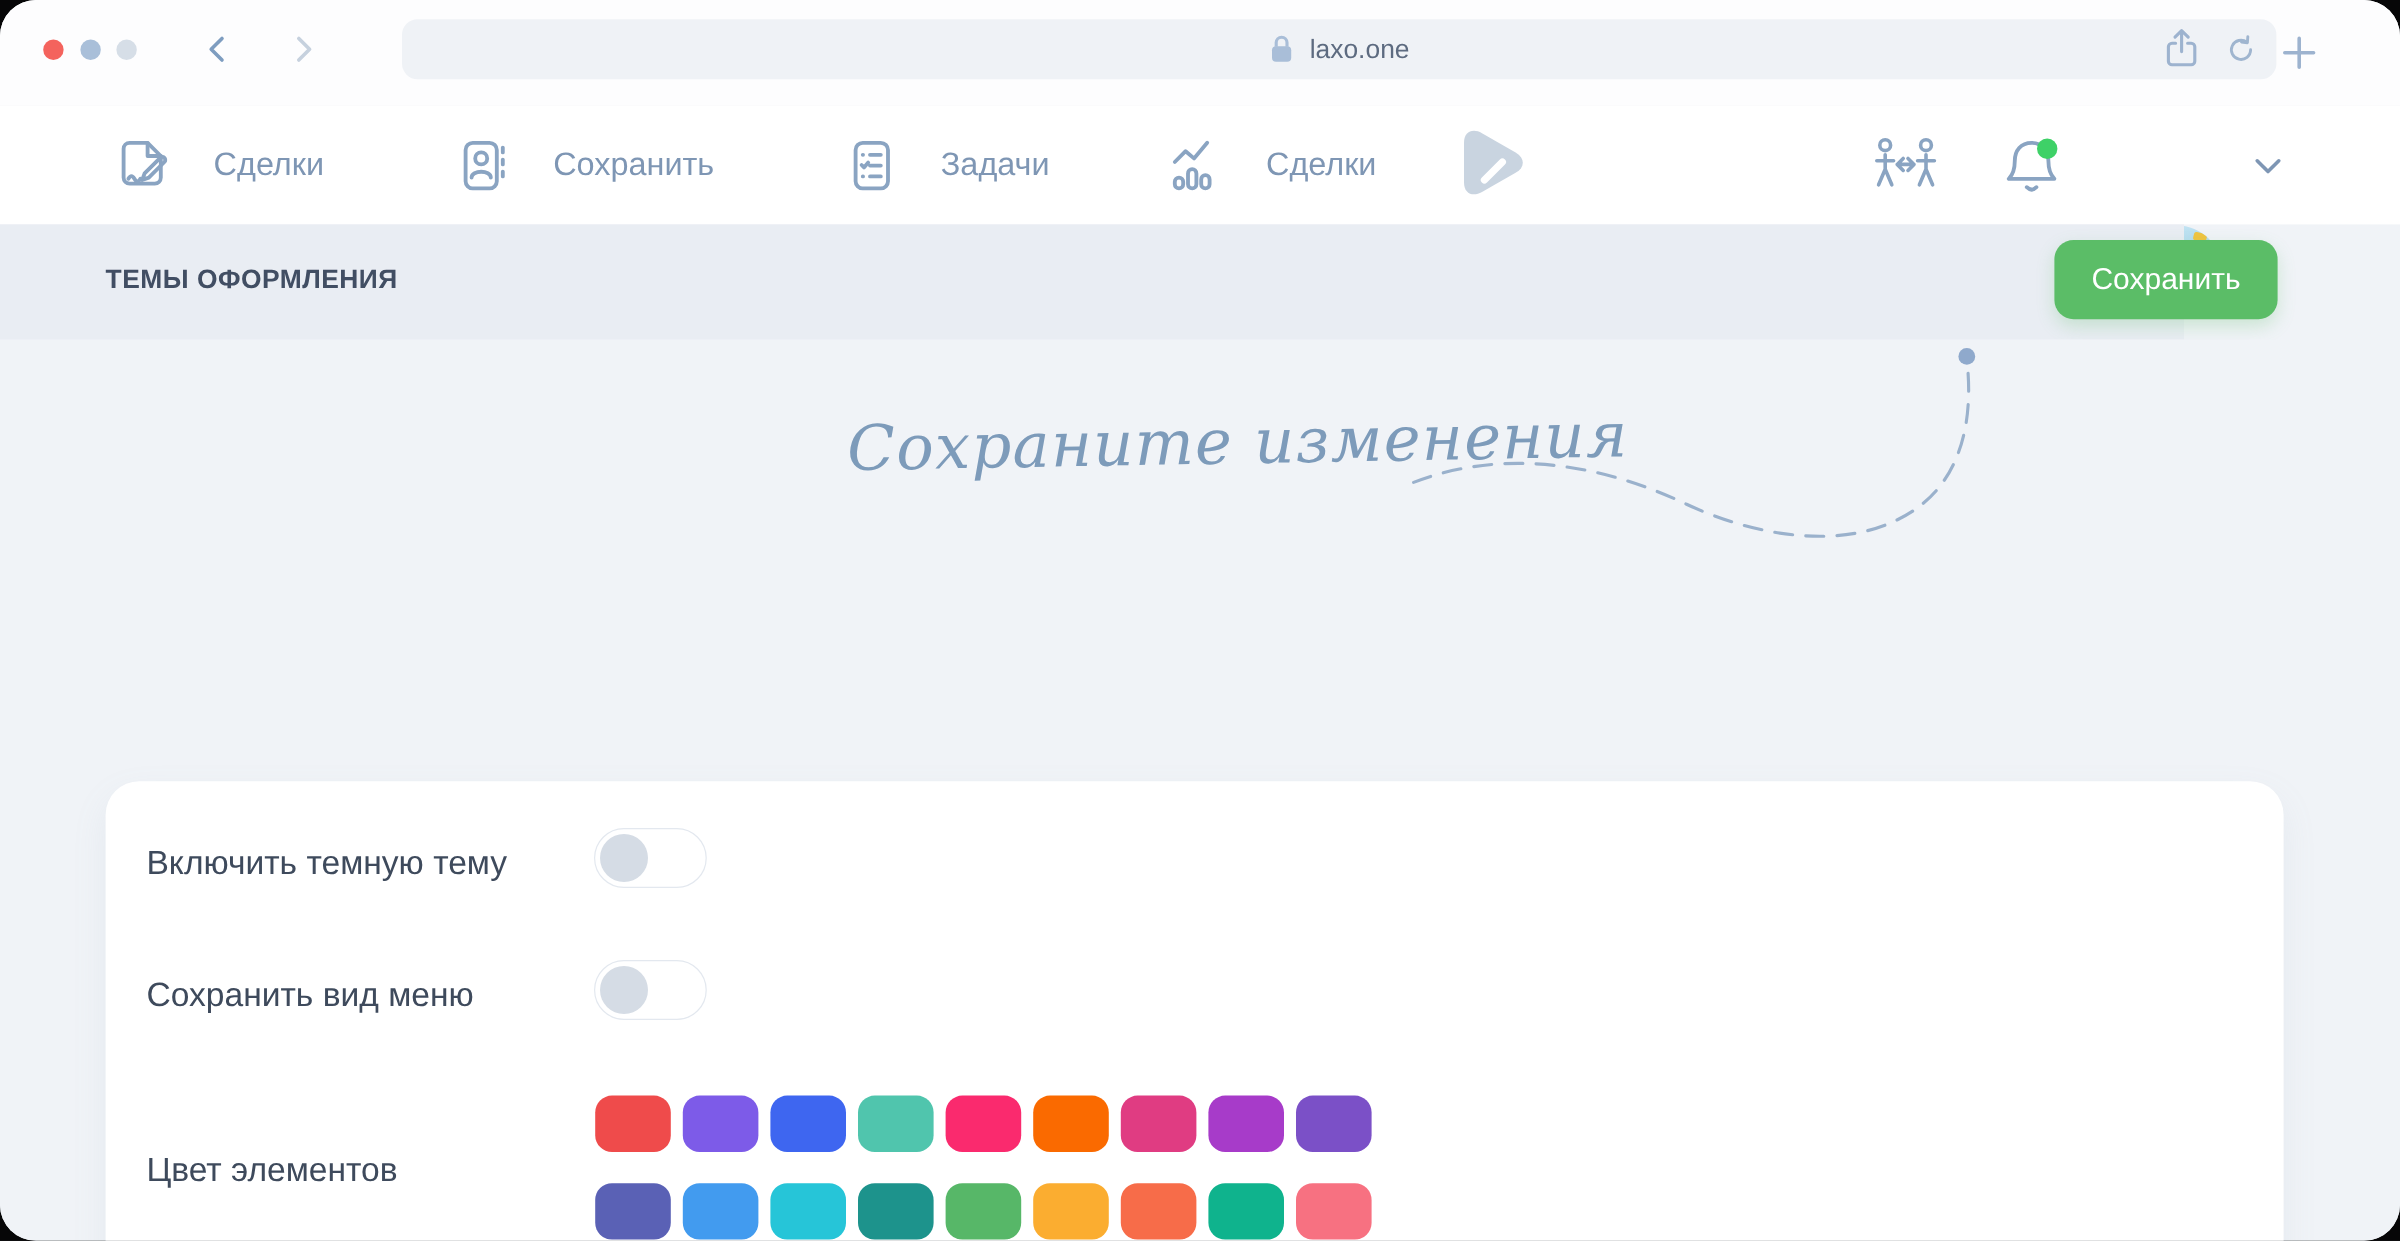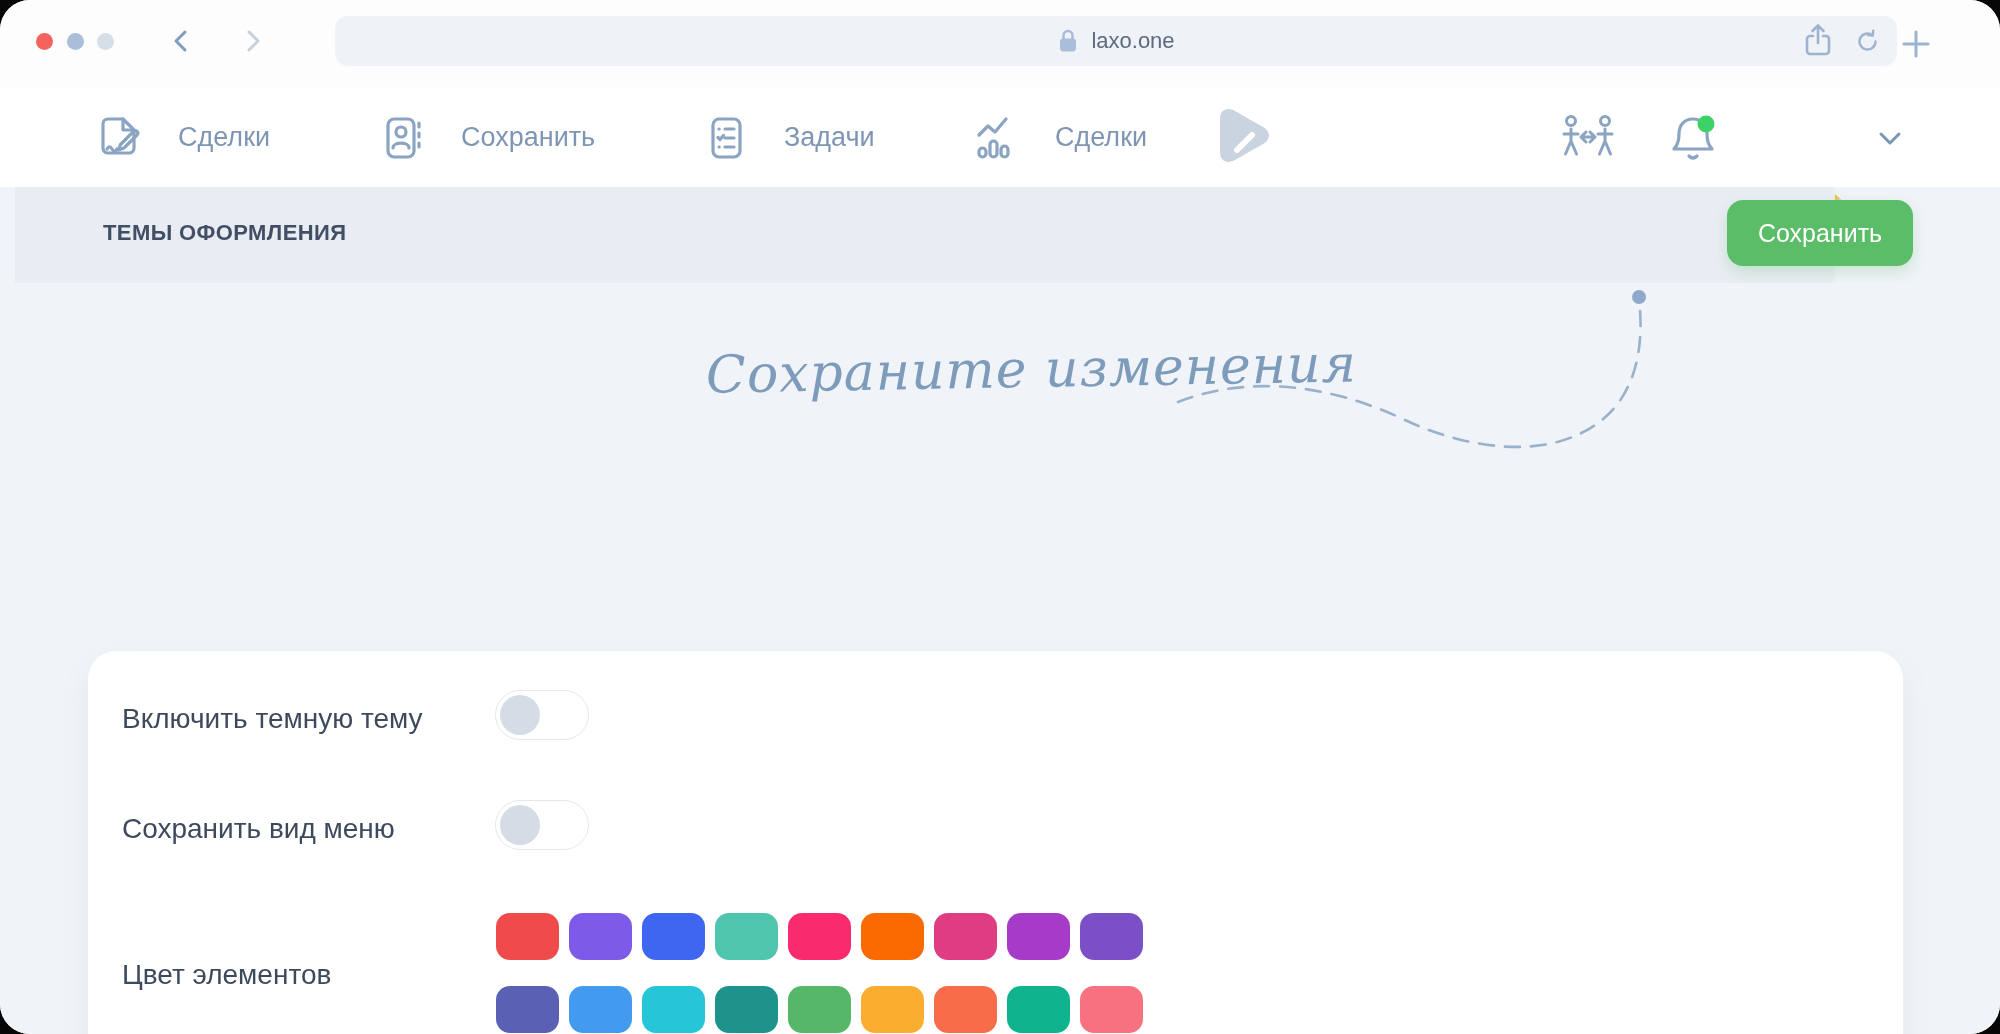--- a/index.html
+++ b/index.html
@@ -24,21 +24,21 @@
   .ico-plus{left:1900px;top:26px;}
   
   .navbar{position:absolute;left:0;top:88px;width:2000px;height:99px;background:#ffffff;}
   .nav-item{position:absolute;top:0;height:99px;display:flex;align-items:center;gap:30px;cursor:pointer;}
   .nav-item span{font-size:27px;color:#7e96b4;font-weight:500;white-space:nowrap;}
   .nav-ico{width:56px;height:56px;flex:0 0 auto;}
   .play-ico{position:absolute;left:1204px;top:14px;width:72px;height:72px;}
   .right-ico{position:absolute;top:0;height:99px;display:flex;align-items:center;}
   .avatar{position:absolute;left:1776px;top:100px;width:76px;height:76px;border-radius:50%;overflow:hidden;top:100px;}
   
-  .subheader{position:absolute;left:15px;top:187px;width:1820px;height:96px;background:#e9edf3;}
+  .subheader{position:absolute;left:0;top:187px;width:1820px;height:96px;background:#e9edf3;}
   .page-title{position:absolute;left:88px;top:33px;font-size:22px;font-weight:700;color:#414e63;letter-spacing:.4px;}
   .save-btn{position:absolute;left:1712px;top:13px;width:186px;height:66px;border:none;border-radius:16px;
             background:#5bbd67;color:#ffffff;font-size:25px;font-family:"Liberation Sans",sans-serif;
             cursor:pointer;box-shadow:0 6px 14px rgba(91,189,103,.25);}
   
   .main{position:absolute;left:0;top:283px;width:2000px;height:751px;background:#f0f3f7;}
   .annotation{position:absolute;left:706px;top:56px;font-family:"DejaVu Serif",serif;font-style:italic;
               font-size:52px;color:#7d9bba;letter-spacing:1px;transform:rotate(-1deg);z-index:6;}
   .curve-overlay{position:absolute;left:0;top:0;width:2000px;height:1034px;z-index:5;pointer-events:none;}
   .card{position:absolute;left:88px;top:368px;width:1815px;height:557px;background:#ffffff;border-radius:28px;

